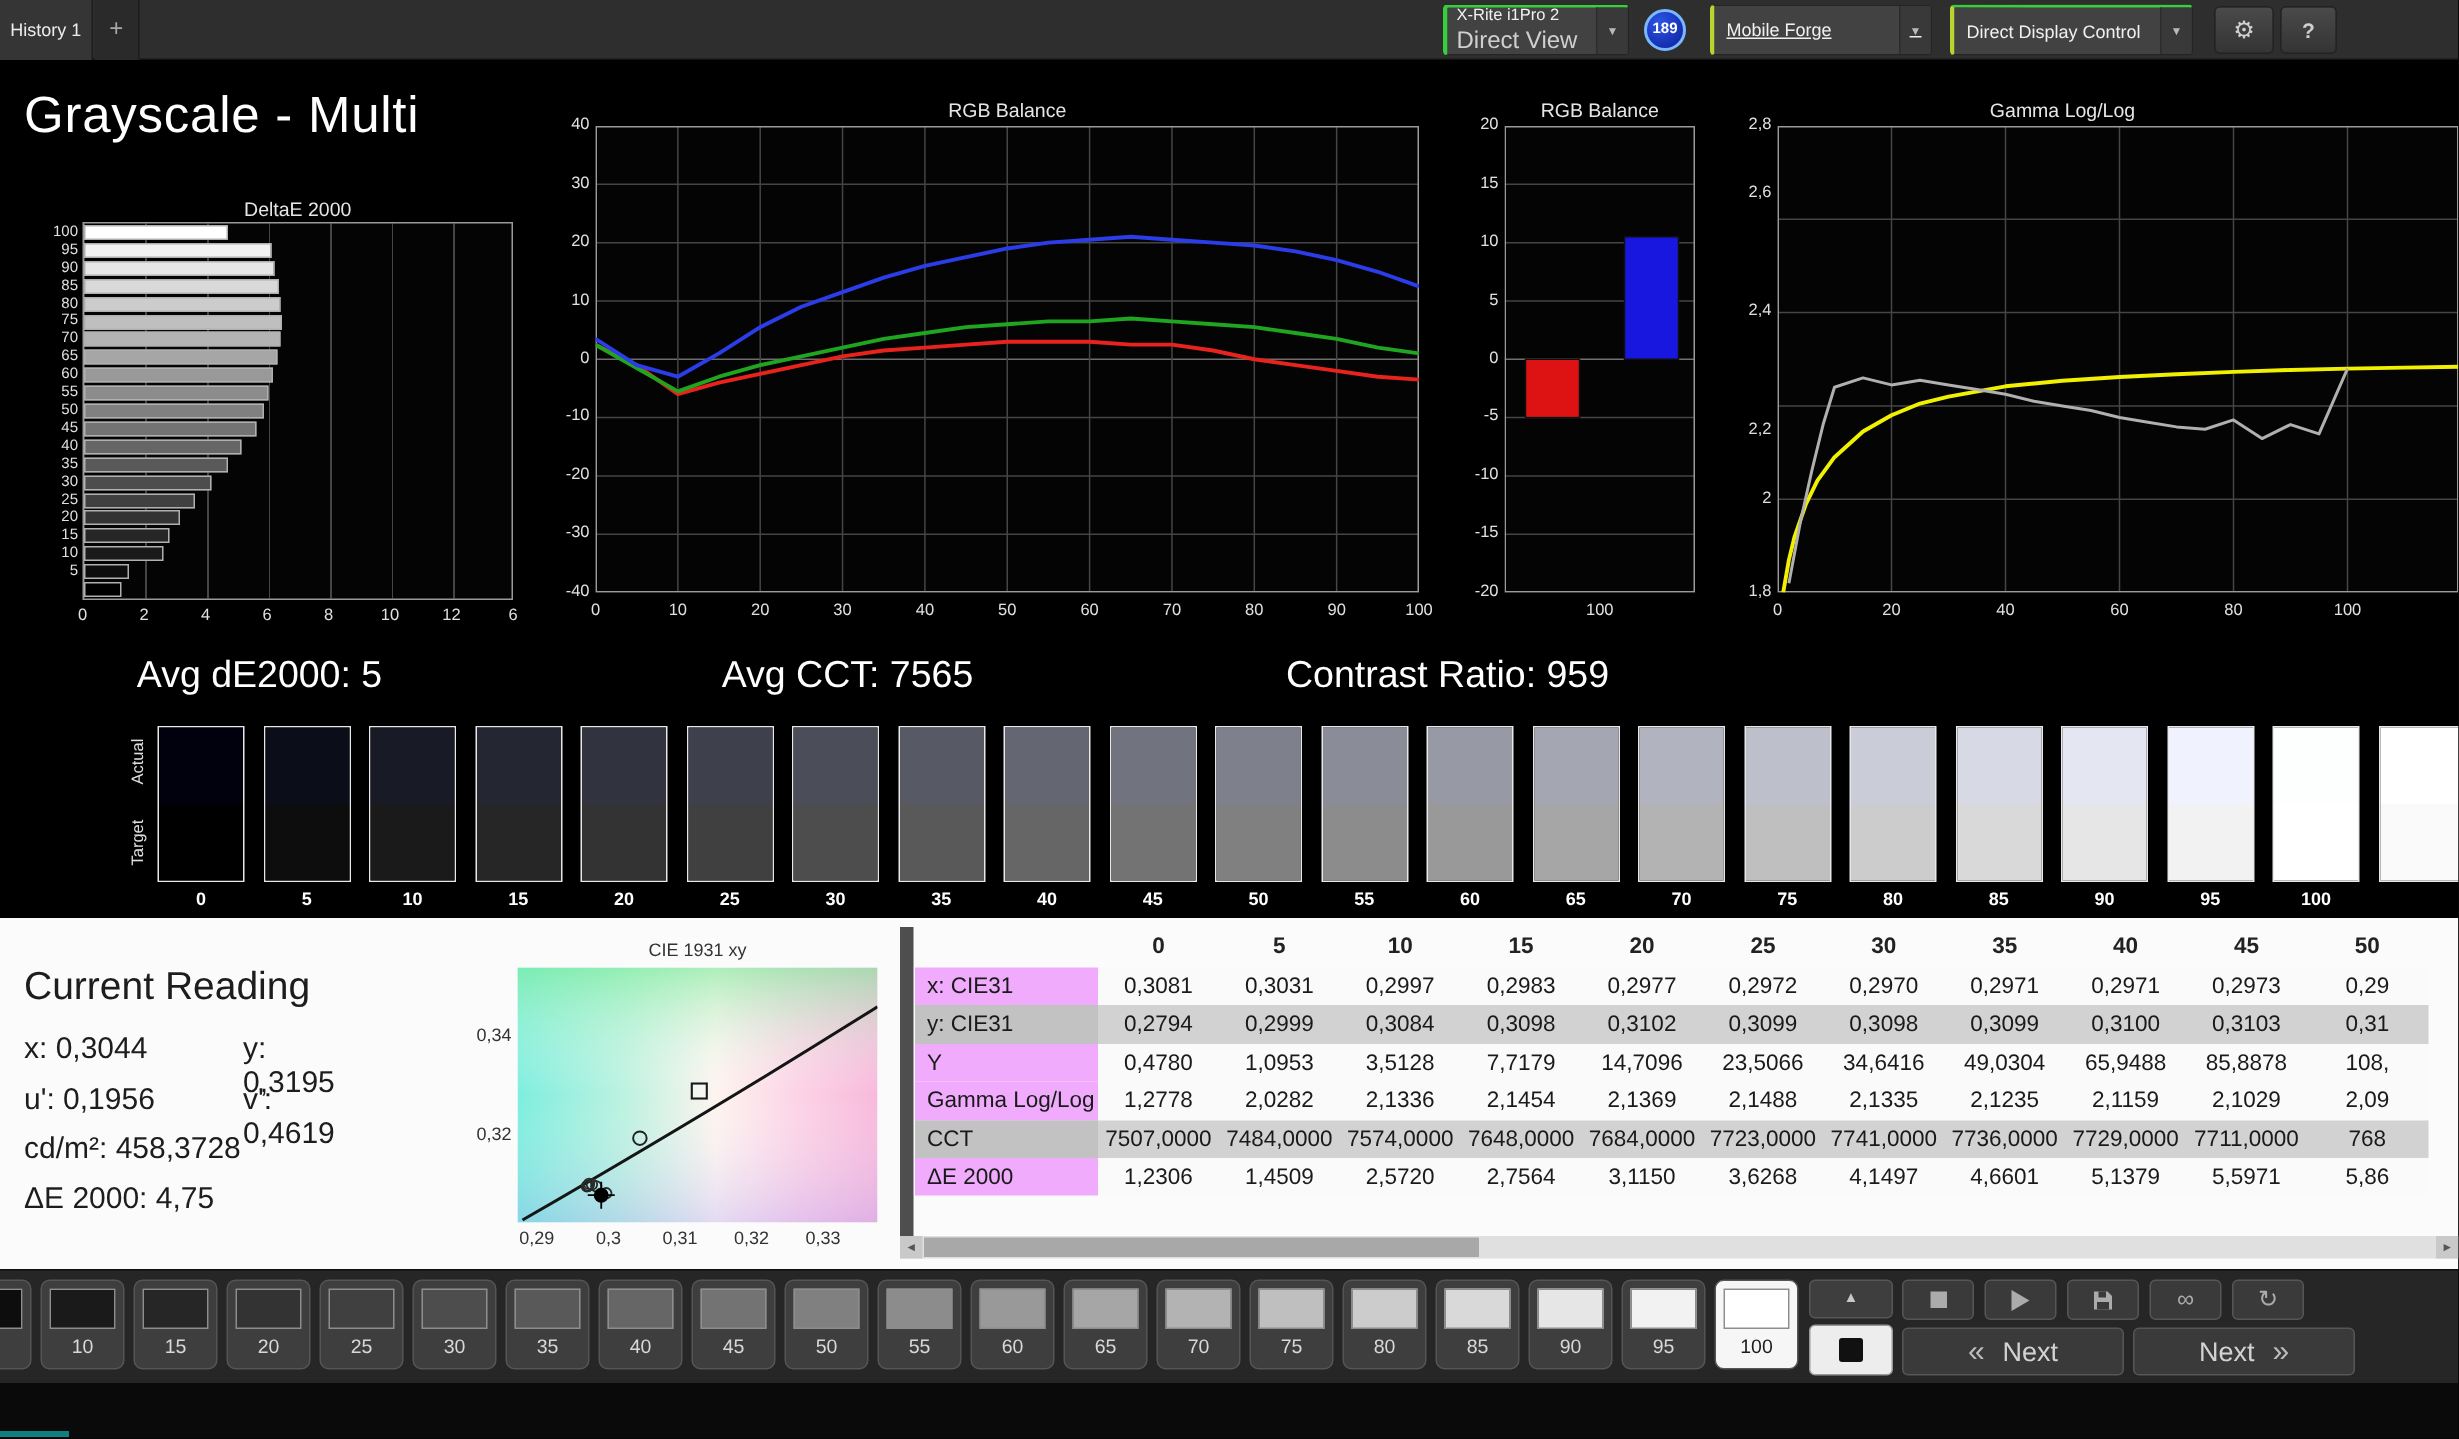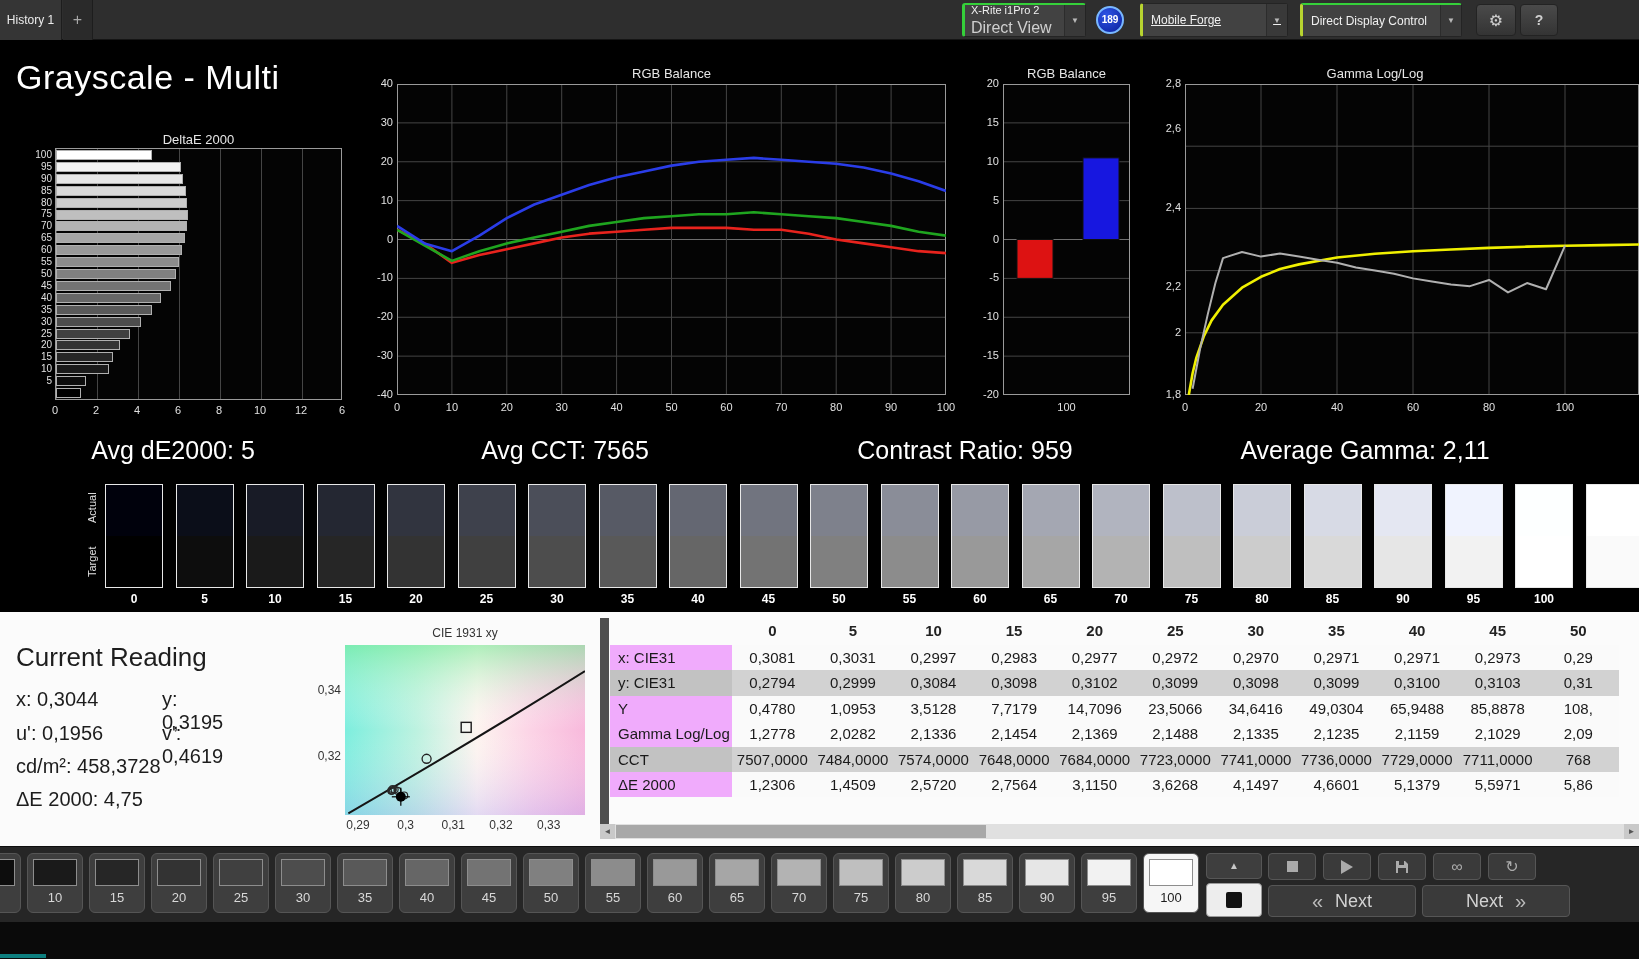--- a/index.html
+++ b/index.html
@@ -295,21 +295,20 @@
         <div class="ax-lab" style="left: 64px;">20</div>
         <div class="ax-lab" style="left: 140px;">40</div>
         <div class="ax-lab" style="left: 216px;">60</div>
         <div class="ax-lab" style="left: 292px;">80</div>
         <div class="ax-lab" style="left: 368px;">100</div>
       </div>
 
     <div class="sumtext" style="left:8px;width:330px">Avg dE2000: 5</div>
     <div class="sumtext" style="left:400px;width:330px">Avg CCT: 7565</div>
     <div class="sumtext" style="left:780px;width:370px">Contrast Ratio: 959</div>
-    <div class="sumtext" style="left:1180px;width:370px">Average Gamma: 2,11</div>
   </div>
 
   <div class="swatchzone" id="swatches">
     <div class="vlab" style="top:10px">Actual</div>
     <div class="vlab" style="top:64px">Target</div>
   <div class="swatch" style="left: 105px;">
         <div class="half" style="background: rgb(0, 1, 12);"></div>
         <div class="half" style="background: rgb(0, 0, 0);"></div>
       </div>
       <div class="swatch-label" style="left: 99px;">0</div>

